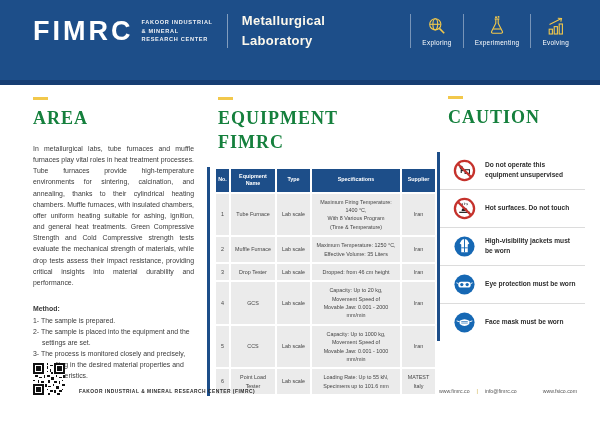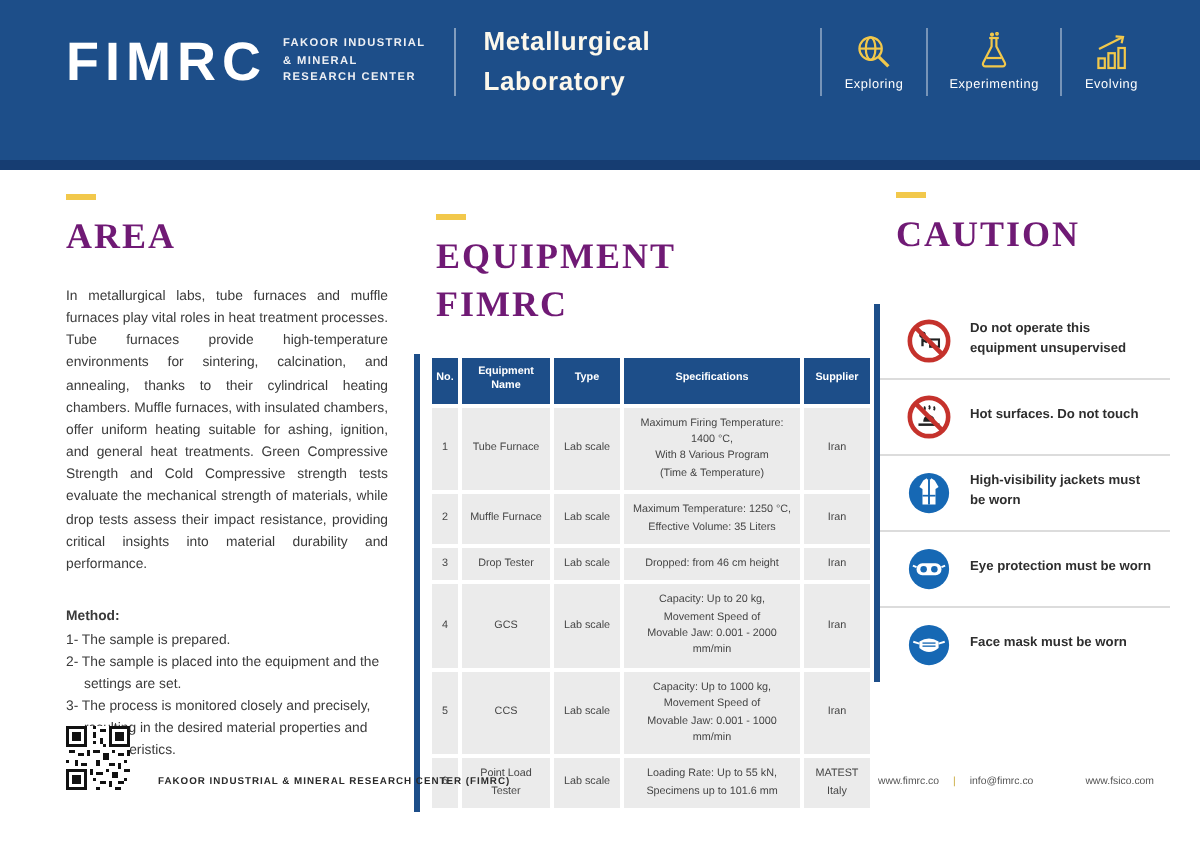--- a/index.html
+++ b/index.html
@@ -16,31 +16,31 @@
   .header-title{font-size:13px;font-weight:bold;color:#fcf8ec;line-height:1.55;letter-spacing:0.3px;}
   .badges{margin-left:auto;display:flex;align-items:stretch;}
   .badge{display:flex;flex-direction:column;align-items:center;justify-content:flex-end;
          padding:2px 11px;border-left:1px solid rgba(255,255,255,0.4);}
   .badge svg{width:20px;height:20px;display:block;}
   .badge-label{margin-top:3px;font-size:6.4px;color:#fff;letter-spacing:0.3px;}
 
   
   .dash{width:15px;height:3px;background:#f2c84b;}
   .section-title{font-family:"Liberation Serif",serif;font-weight:bold;font-size:18px;
-                 line-height:1.32;letter-spacing:1px;color:#701a75;margin-top:7px;}
+                 line-height:1.32;letter-spacing:1px;color:#15803d;margin-top:7px;}
 
   
   .col-area{position:absolute;left:33px;top:97px;width:161px;}
   .area-paragraph{margin-top:12px;font-size:6.9px;line-height:1.62;text-align:justify;color:#3a3a3a;}
   .method{margin-top:16px;font-size:6.9px;line-height:1.58;color:#3a3a3a;}
   .method-title{font-weight:bold;margin-bottom:1px;}
   .method-step{padding-left:9px;text-indent:-9px;}
 
   
-  .col-equip{position:absolute;left:207px;top:107px;width:219px;}
+  .col-equip{position:absolute;left:207px;top:97px;width:219px;}
   .col-equip .head{padding-left:11px;}
   .equip-table-wrap{margin-top:12px;border-left:3px solid #1d4e89;padding-left:4px;}
   table.equip{width:100%;border-collapse:separate;border-spacing:2px;table-layout:fixed;}
   table.equip th{background:#1d4e89;color:#fff;font-size:5.4px;font-weight:bold;padding:4px 1px;line-height:1.4;}
   table.equip td{background:#ebebeb;color:#454545;font-size:5.4px;text-align:center;
                  padding:4px 2px;line-height:1.55;vertical-align:middle;}
   td.spec{white-space:pre-line;}
   .w-no{width:13px;} .w-name{width:44px;} .w-type{width:33px;} .w-spec{width:88px;} .w-sup{width:33px;}
 
   

